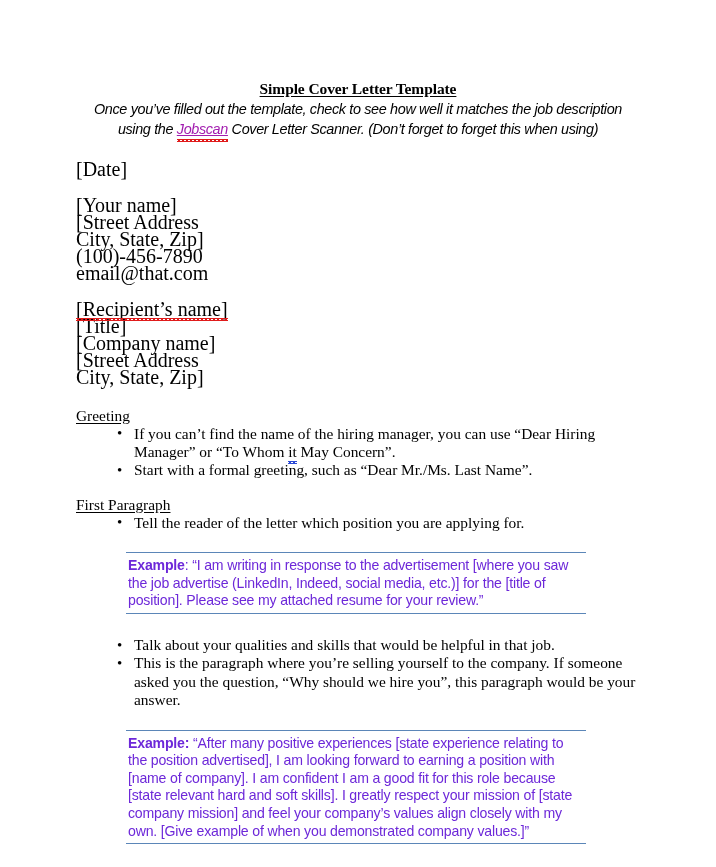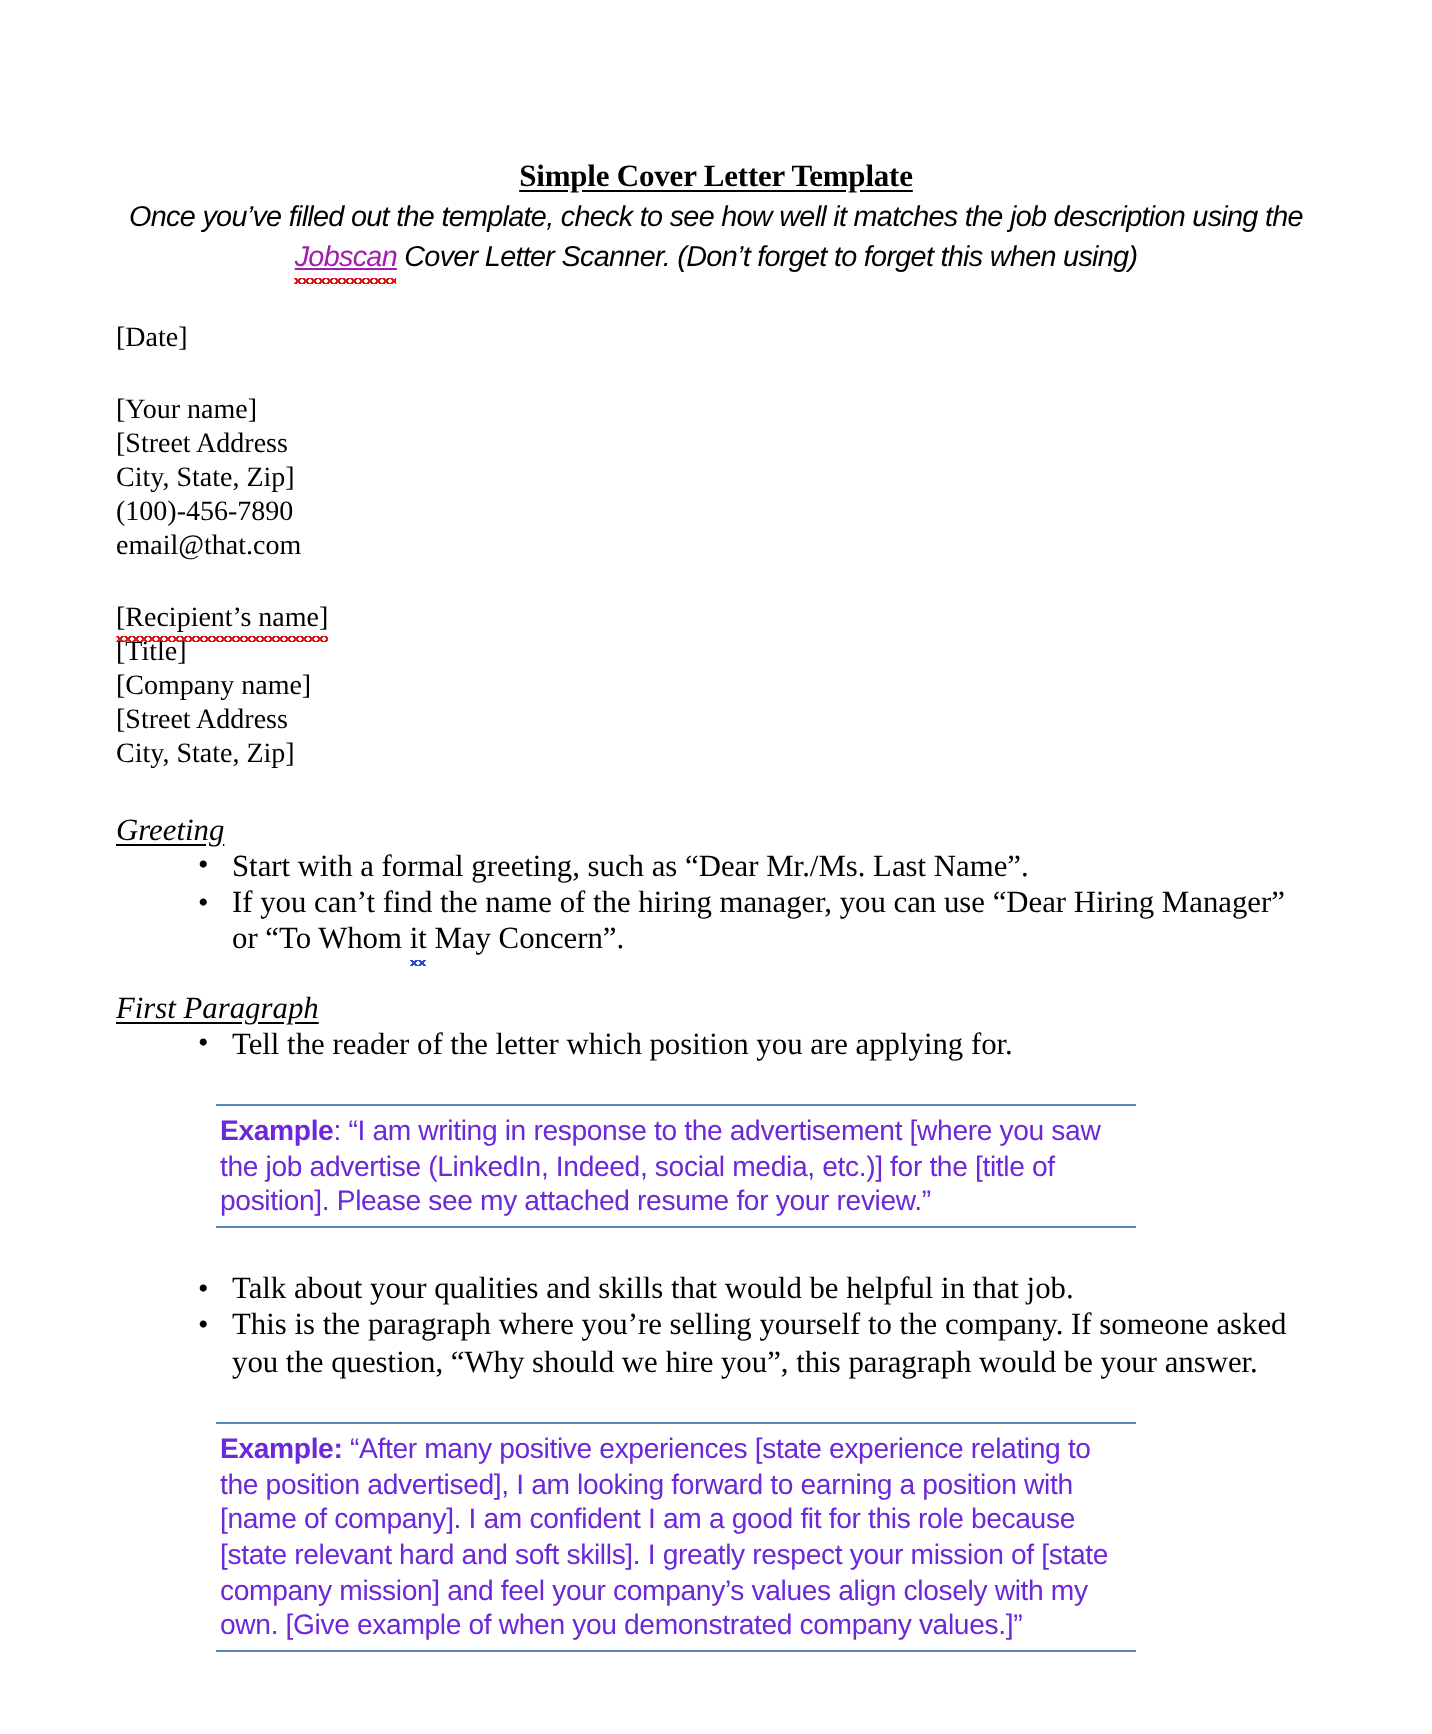--- a/index.html
+++ b/index.html
@@ -15,21 +15,21 @@
     color: #000000;
     -webkit-font-smoothing: none;
   }
 
   .page {
     position: relative;
     width: 716px;
     height: 867px;
     background: #ffffff;
     box-sizing: border-box;
-    padding: 0 58px;
+    padding: 0 76px;
   }
 
   
   .doc-title {
     text-align: center;
     font-weight: bold;
     font-size: 15.5px;
     line-height: 1.25;
     margin: 0;
     padding-top: 79px;
@@ -90,40 +90,40 @@
     background-image:
       linear-gradient(45deg, transparent 40%, #2b49d6 40%, #2b49d6 60%, transparent 60%),
       linear-gradient(-45deg, transparent 40%, #2b49d6 40%, #2b49d6 60%, transparent 60%);
     background-size: 4px 3px;
     background-repeat: repeat-x;
     pointer-events: none;
   }
 
   
   .block {
-    font-size: 14px;
+    font-size: 20px;
     line-height: 17.2px;
     margin: 0;
   }
   .block .ln { display: block; white-space: pre; }
 
   .gap-date   { height: 22px; }
   .gap-sender { height: 18px; }
   .gap-recip  { height: 18px; }
 
   
   .section-heading {
     font-size: 15.4px;
     line-height: 18px;
     margin: 0;
     display: inline-block;
     text-decoration: underline;
     text-underline-offset: 1.5px;
   }
-  .heading-wrap { margin: 0; padding: 0; font-style: italic; }
+  .heading-wrap { margin: 0; padding: 0; }
 
   
   ul.bullets {
     margin: 0;
     padding: 0 0 0 41px;
     list-style: none;
     font-size: 15.4px;
     line-height: 18.4px;
   }
   ul.bullets li {
@@ -198,22 +198,22 @@
     <span class="ln">[Street Address</span>
     <span class="ln">City, State, Zip]</span>
   </div>
 
   <div class="sp-20"></div>
 
   <div class="heading-wrap">
     <span class="section-heading">Greeting</span>
   </div>
   <ul class="bullets">
+    <li><span>If you can’t find the name of the hiring manager, you can use “Dear Hiring Manager” or “To Whom </span><span class="grammar">it</span><span> May Concern”.</span></li>
     <li>Start with a formal greeting, such as “Dear Mr./Ms. Last Name”.</li>
-    <li><span>If you can’t find the name of the hiring manager, you can use “Dear Hiring Manager” or “To Whom </span><span class="grammar">it</span><span> May Concern”.</span></li>
   </ul>
 
   <div class="sp-16"></div>
 
   <div class="heading-wrap">
     <span class="section-heading">First Paragraph</span>
   </div>
   <ul class="bullets">
     <li>Tell the reader of the letter which position you are applying for.</li>
   </ul>

